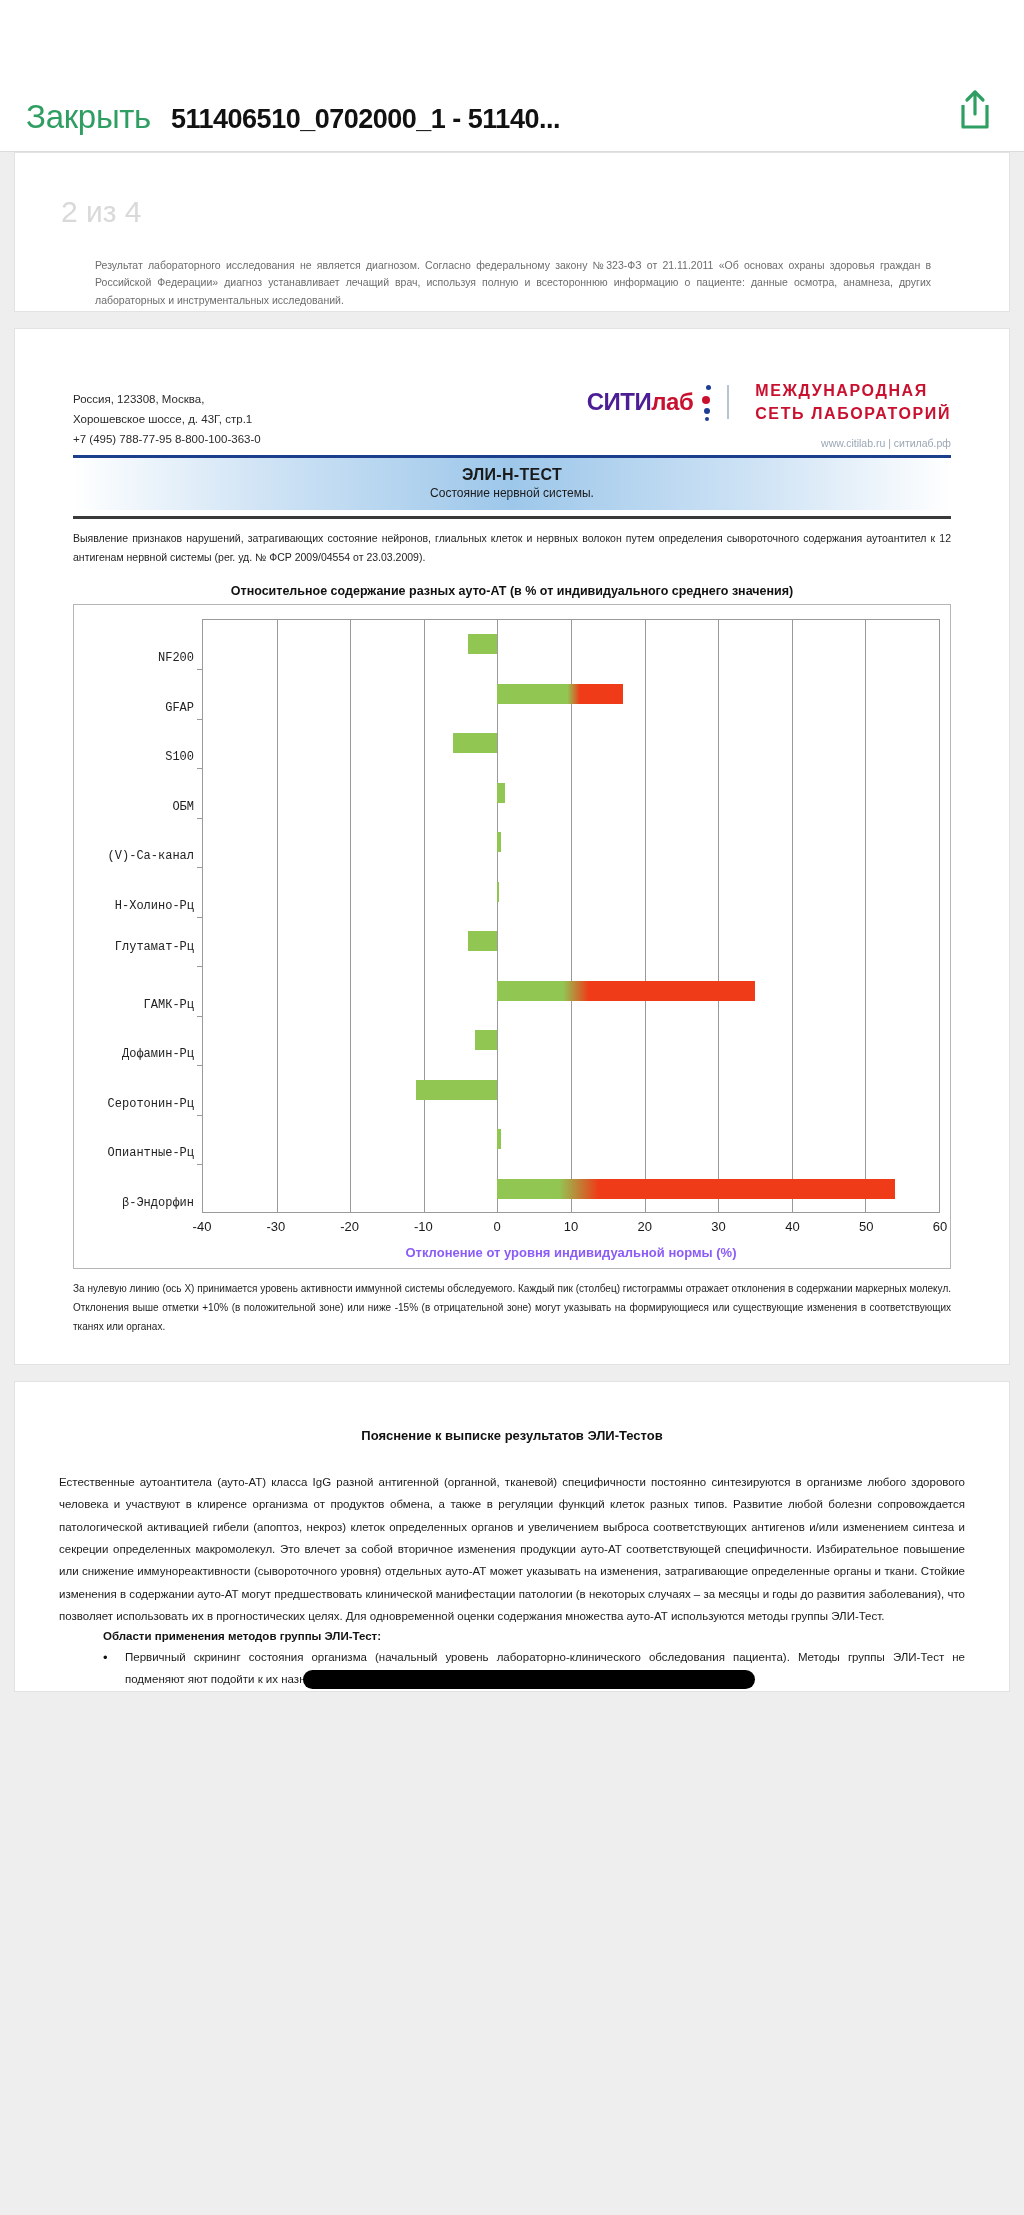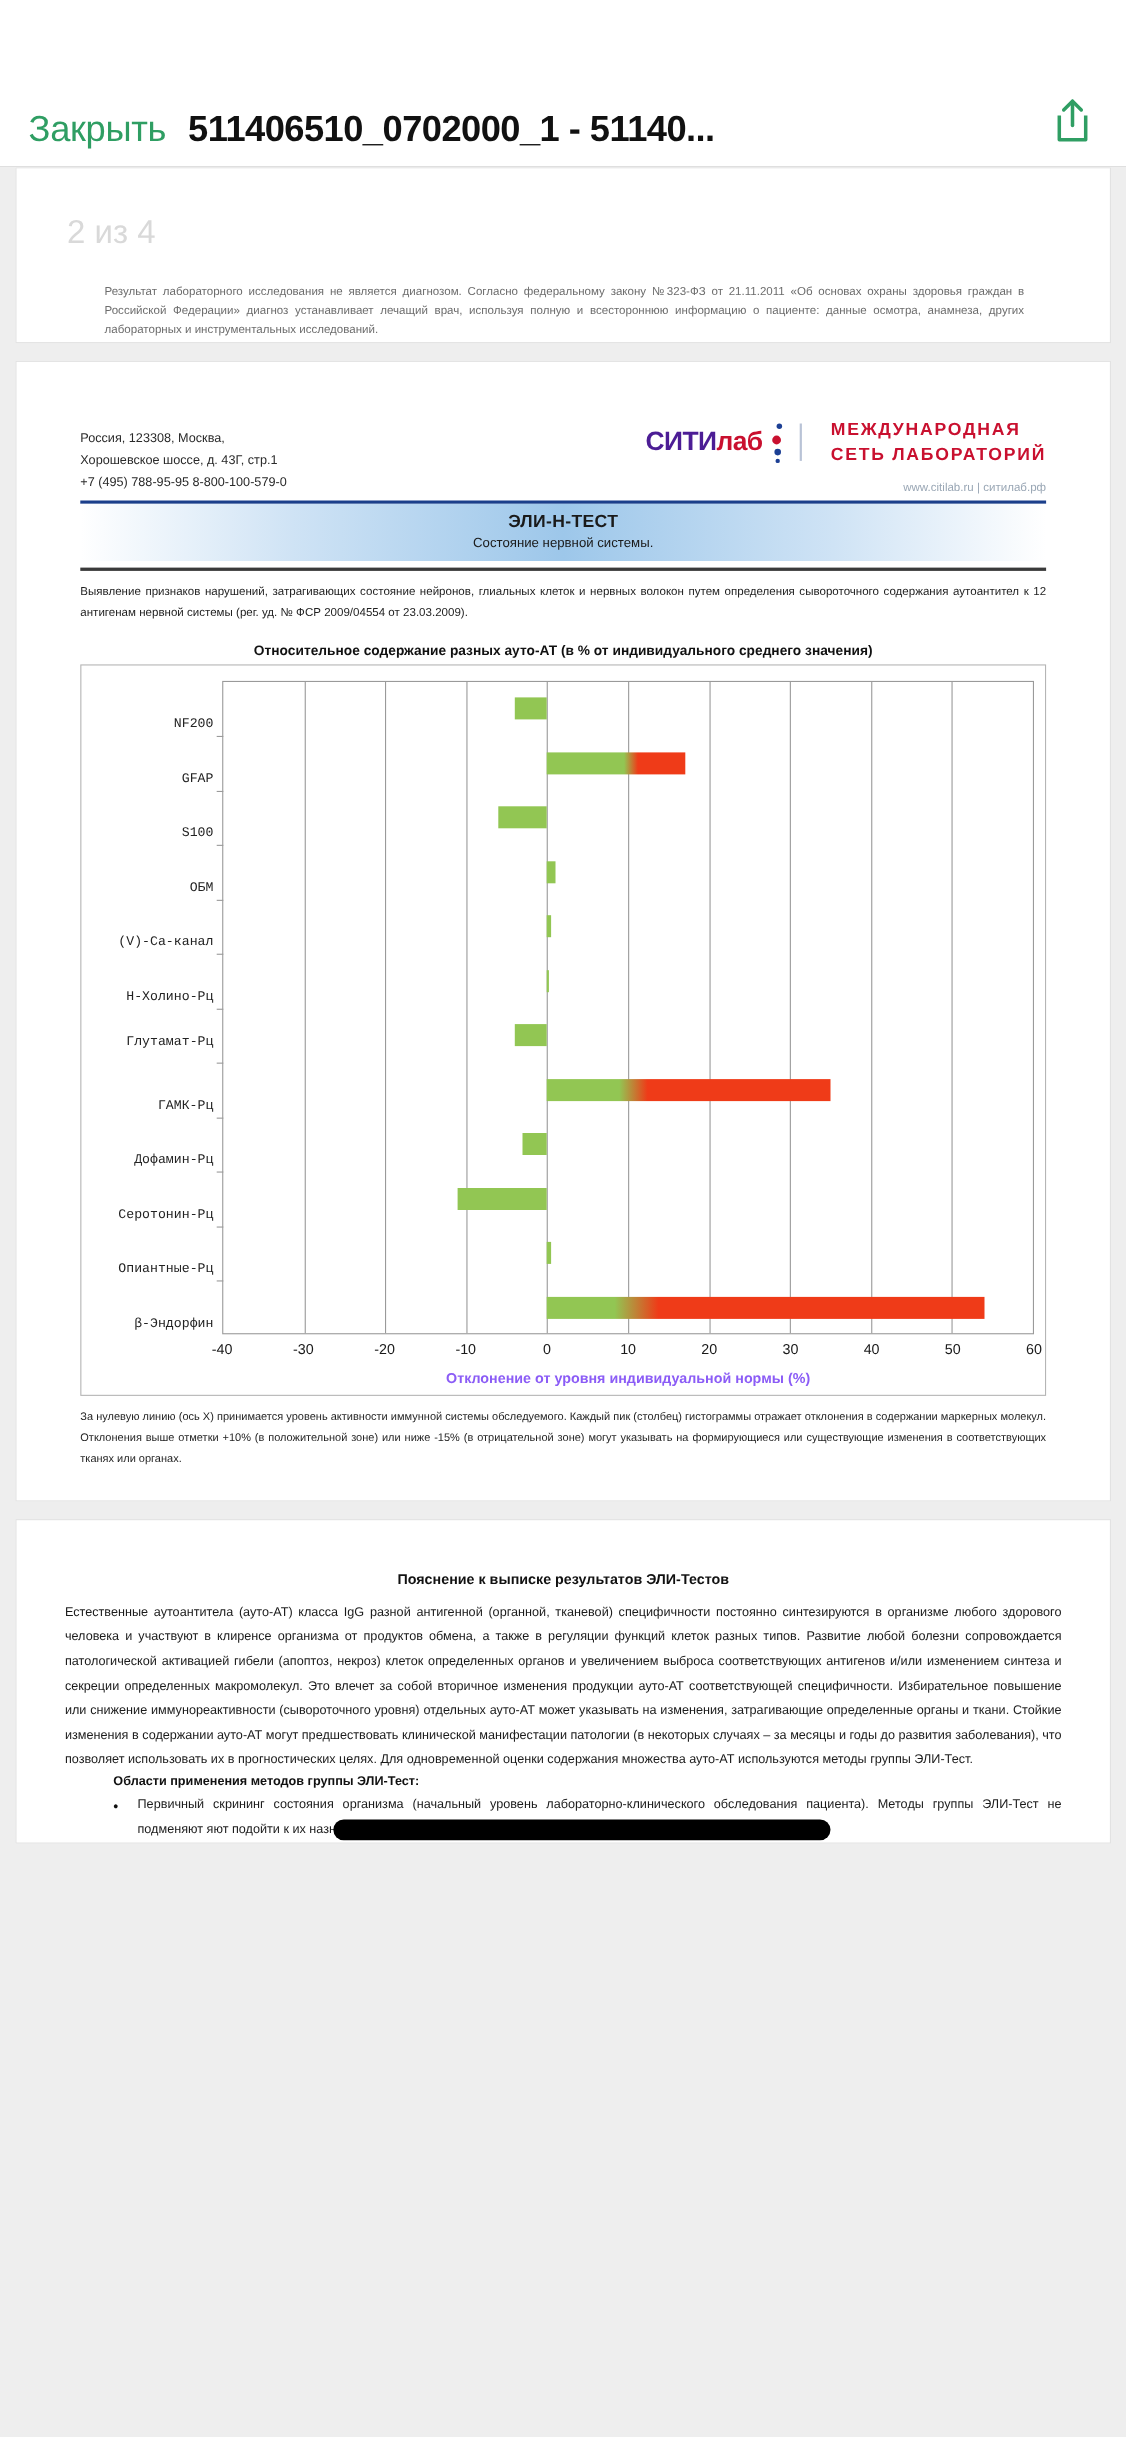--- a/index.html
+++ b/index.html
@@ -22,21 +22,21 @@
   }
   .close-btn {
     color: #2f9e63;
     font-size: 33px;
     white-space: nowrap;
     letter-spacing: -0.3px;
     line-height: 1;
     padding-bottom: 2px;
   }
   .doc-title {
-    font-size: 33px;
+    font-size: 27px;
     font-weight: bold;
     color: #111111;
     margin-left: 20px;
     white-space: nowrap;
     overflow: hidden;
     line-height: 1;
     padding-bottom: 2px;
     letter-spacing: -0.5px;
   }
   .share-btn {
@@ -252,21 +252,21 @@
     margin-top: 10px;
   }
 
   
   .expl-inner { padding: 46px 44px 0 44px; }
   .expl-title {
     text-align: center;
     font-size: 13px;
     font-weight: bold;
     color: #111;
-    margin-bottom: 12px;
+    margin-bottom: 28px;
   }
   .expl-p {
     font-size: 11.5px;
     line-height: 1.95;
     color: #1b1b1b;
     text-align: justify;
   }
   .expl-sub {
     font-size: 11.5px;
     font-weight: bold;
@@ -325,21 +325,21 @@
     <div class="legal-note">Результат лабораторного исследования не является диагнозом. Согласно федеральному закону №323-ФЗ от 21.11.2011 «Об основах охраны здоровья граждан в Российской Федерации» диагноз устанавливает лечащий врач, используя полную и всестороннюю информацию о пациенте: данные осмотра, анамнеза, других лабораторных и инструментальных исследований.</div>
   </div>
 
   <div class="page page-2">
     <div class="lab-inner">
 
       <div class="lab-head">
         <div class="lab-addr">
           <div>Россия, 123308, Москва,</div>
           <div>Хорошевское шоссе, д. 43Г, стр.1</div>
-          <div>+7 (495) 788-95-95   8-800-100-579-0</div>
+          <div>+7 (495) 788-77-95   8-800-100-363-0</div>
         </div>
         <div class="lab-brand">
           <div class="brand-row">
             <div class="brand-name"><span class="b1">СИТИ</span><span class="b2">лаб</span></div>
             <div class="brand-dots">
               <i class="d1"></i>
                 <i class="d2"></i>
                 <i class="d3"></i>
                 <i class="d4"></i>
             </div>

